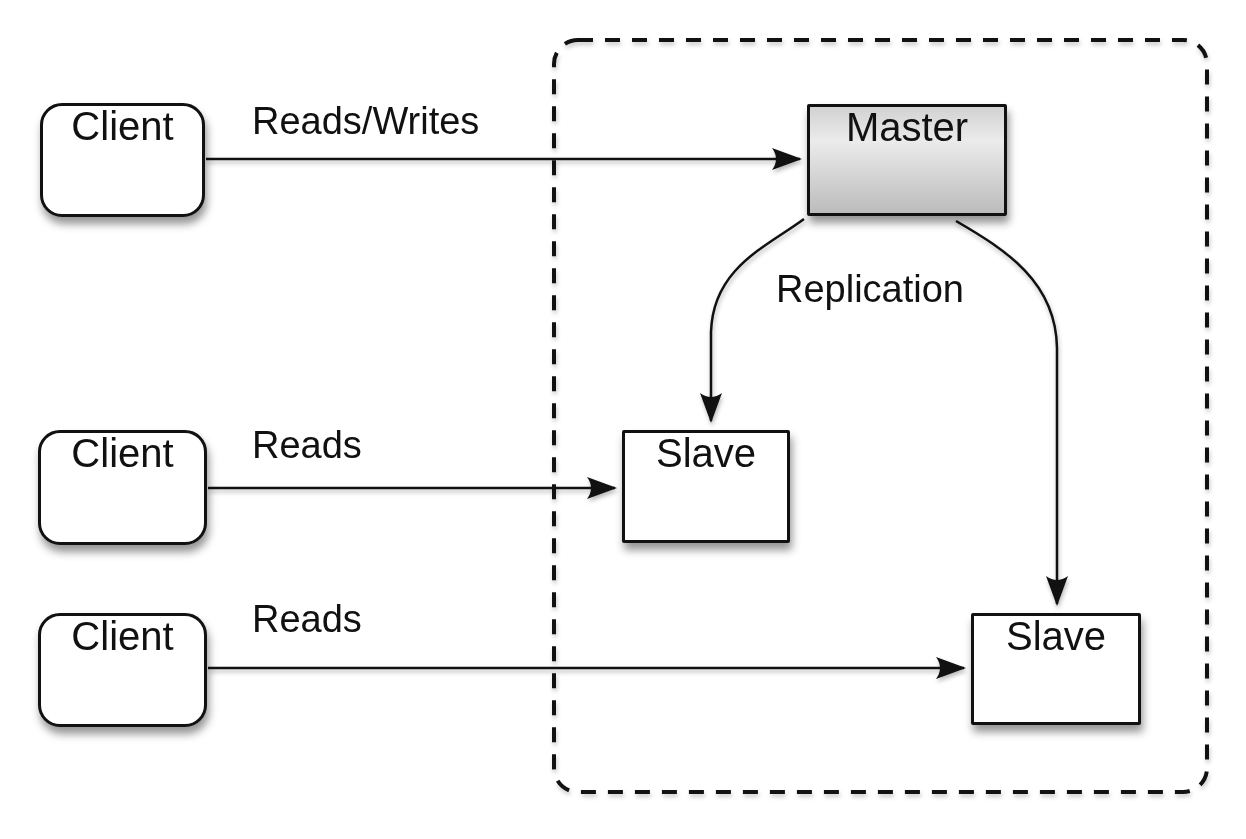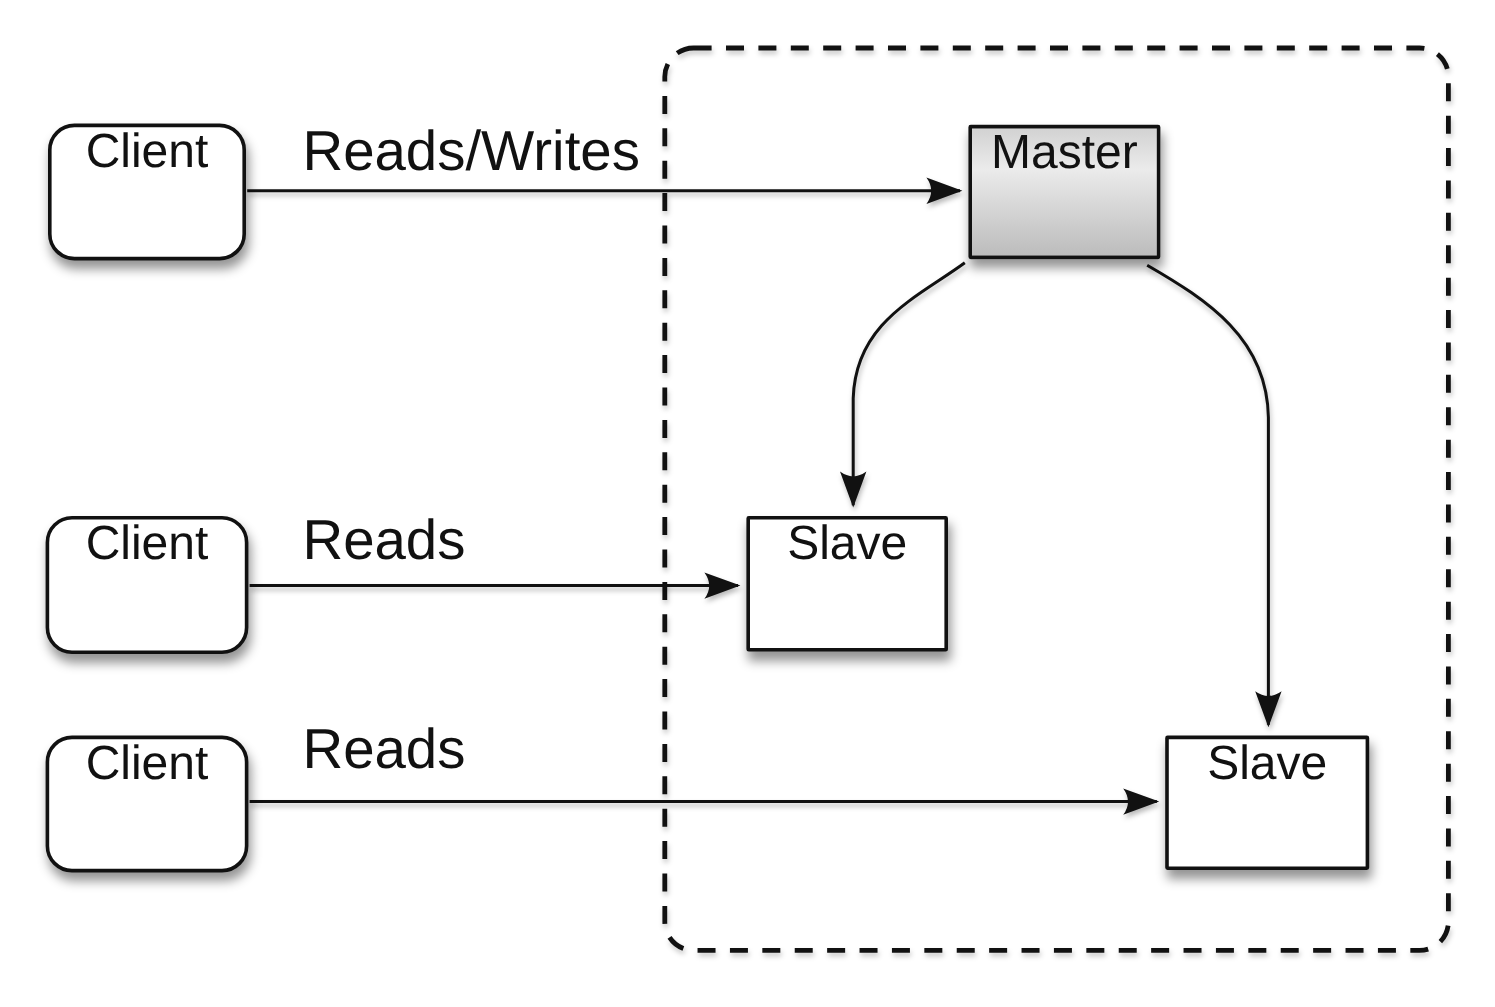--- a/index.html
+++ b/index.html
@@ -40,32 +40,32 @@
     line-height: 1;
     box-shadow: 2px 7px 9px rgba(0,0,0,0.42);
   }
   .node.rounded { border-radius: 22px; }
   .node.sharp   { border-radius: 2px; }
 
   #client1 { left: 40px;  top: 103px; width: 165px; height: 114px; }
   #client2 { left: 38px;  top: 430px; width: 169px; height: 115px; }
   #client3 { left: 38px;  top: 613px; width: 169px; height: 114px; }
 
-  #master  { left: 807px; top: 104px; width: 160px; height: 112px;
+  #master  { left: 807px; top: 104px; width: 200px; height: 112px;
              background: linear-gradient(180deg,
                var(--master-gradient-top) 0%,
                var(--master-gradient-mid) 32%,
                var(--master-gradient-bottom) 100%); }
   #slave1  { left: 622px; top: 430px; width: 168px; height: 113px; }
   #slave2  { left: 971px; top: 613px; width: 170px; height: 112px; }
 
   .edge-label {
     position: absolute;
     color: var(--text-color);
-    font-size: 47px;
+    font-size: 38px;
     line-height: 1;
     white-space: nowrap;
     text-align: right;
   }
   #label-reads-writes { left: 252px; top: 102px; }
   #label-reads-1      { left: 252px; top: 426px; }
   #label-reads-2      { left: 252px; top: 600px; }
   #label-replication  { left: 776px; top: 270px; }
 </style>
 </head>
@@ -109,14 +109,15 @@
   <div id="slave1" class="node sharp">
     <span>Slave</span>
   </div>
   <div id="slave2" class="node sharp">
     <span>Slave</span>
   </div>
 
   <div id="label-reads-writes" class="edge-label">Reads/Writes</div>
   <div id="label-reads-1" class="edge-label">Reads</div>
   <div id="label-reads-2" class="edge-label">Reads</div>
+  <div id="label-replication" class="edge-label">Replication</div>
 
 </div>
 
 </body></html>

